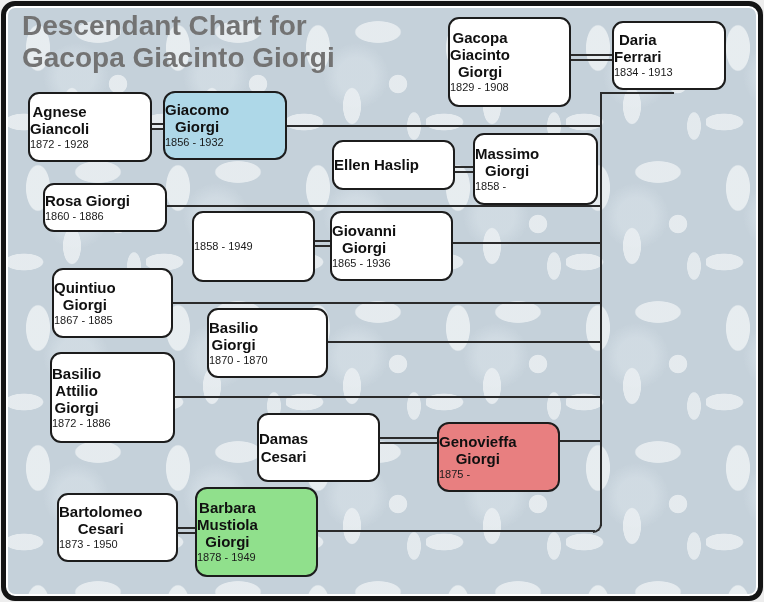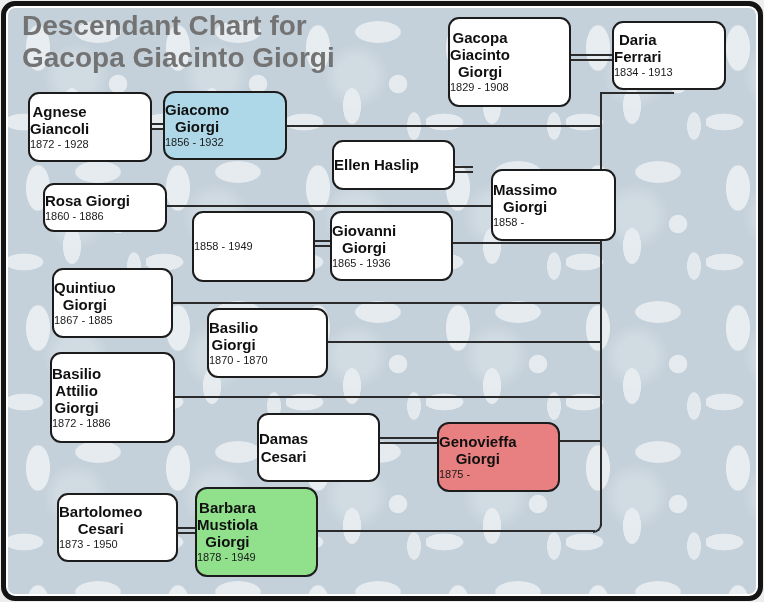--- a/index.html
+++ b/index.html
@@ -98,21 +98,21 @@
     <div class="name">Giacomo
 Giorgi</div>
     <div class="dates">1856 - 1932</div>
   </div>
 
   <div class="person" style="left:332px;top:140px;width:123px;height:50px;">
     <div class="name">Ellen Haslip</div>
     <div class="dates"></div>
   </div>
 
-  <div class="person" style="left:491px;top:133px;width:125px;height:72px;margin-top:36px;">
+  <div class="person" style="left:473px;top:133px;width:125px;height:72px;">
     <div class="name">Massimo
 Giorgi</div>
     <div class="dates">1858 -</div>
   </div>
 
   <div class="person" style="left:43px;top:183px;width:124px;height:49px;">
     <div class="name">Rosa Giorgi</div>
     <div class="dates">1860 - 1886</div>
   </div>
 

